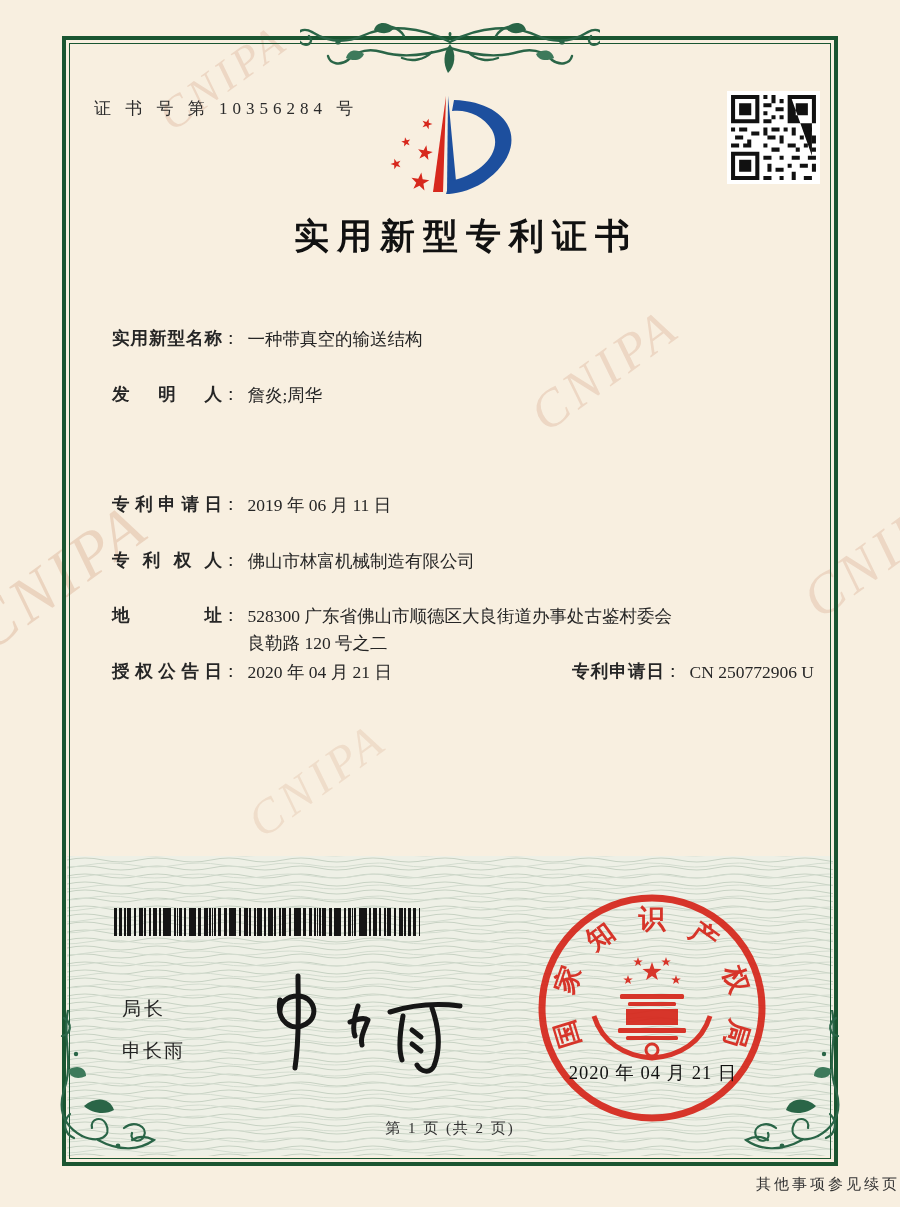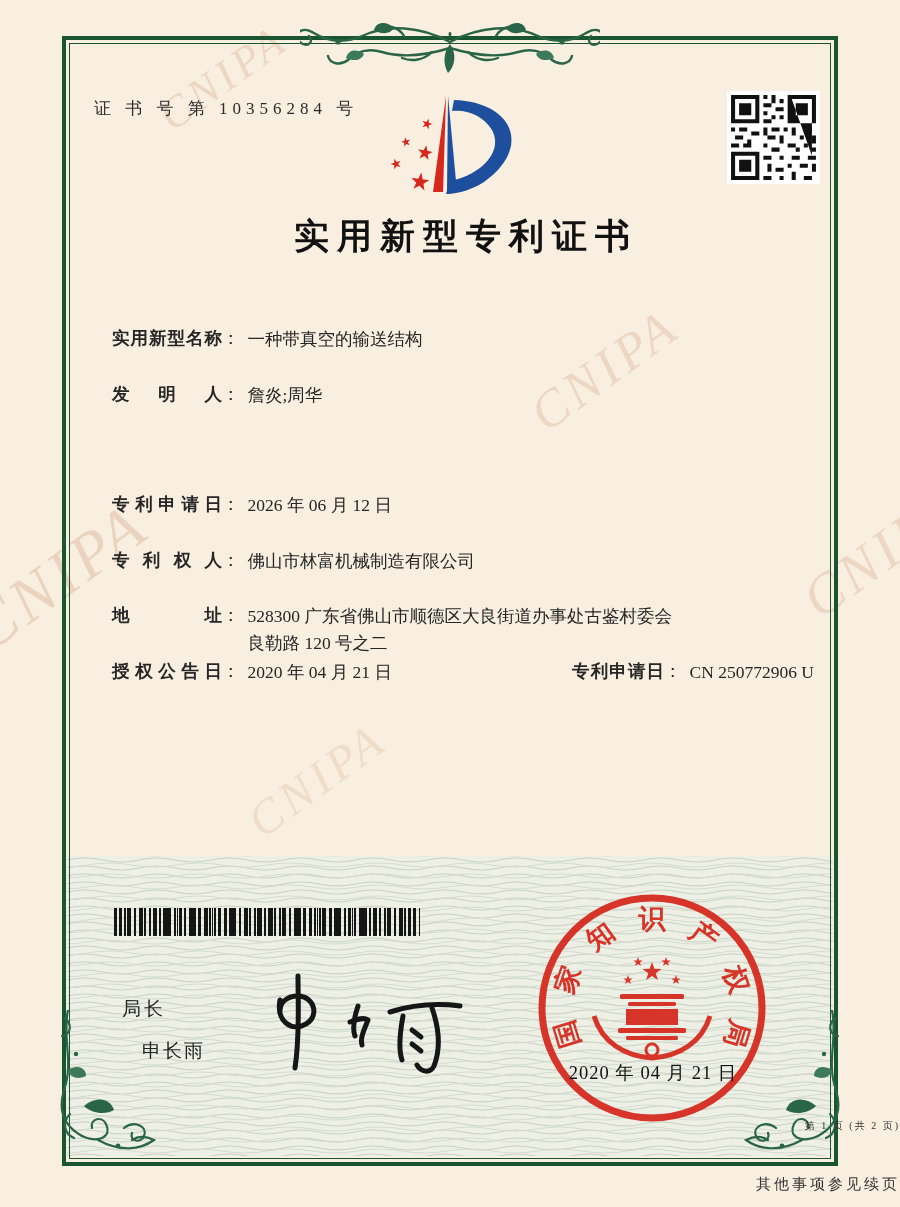--- a/index.html
+++ b/index.html
@@ -58,28 +58,28 @@
   .paras{position:absolute;left:110px;top:692px;width:682px;font-size:16.5px;line-height:1.78;text-align:justify;color:#1f1f1f;}
   .paras p{margin:0;text-indent:2em;}
   
   .barcode{position:absolute;left:114px;top:908px;width:306px;height:28px;
     background:
       repeating-linear-gradient(90deg,#151515 0 2px,transparent 2px 5px),
       repeating-linear-gradient(90deg,#151515 0 1px,transparent 1px 7px),
       repeating-linear-gradient(90deg,#151515 0 3px,transparent 3px 13px);
   }
   .signer-title{position:absolute;left:122px;top:996px;font-size:19px;letter-spacing:3px;}
-  .signer-name{position:absolute;left:122px;top:1038px;font-size:19px;letter-spacing:2px;margin-left:20px;}
+  .signer-name{position:absolute;left:122px;top:1038px;font-size:19px;letter-spacing:2px;}
   .signature{position:absolute;left:262px;top:970px;}
   .seal{position:absolute;left:534px;top:890px;opacity:0.93;}
   .seal-date{
     position:absolute;left:540px;top:1060px;width:226px;text-align:center;
     font-size:18.5px;letter-spacing:1px;color:#111;z-index:6;
   }
-  .footer-page{position:absolute;left:0;width:900px;top:1119px;text-align:right;font-size:10px;letter-spacing:2px;color:#333;}
+  .footer-page{position:absolute;left:0;width:900px;top:1119px;text-align:center;font-size:15px;letter-spacing:2px;color:#333;}
   .cont-note{position:absolute;left:0;width:900px;top:1175px;text-align:right;font-size:15px;letter-spacing:3px;color:#333;}
   .seal-char{font-weight:bold;font-family:"Liberation Serif",serif;}
 </style>
 </head>
 <body>
 
 <div id="page">
 
   <div class="wm wm1">CNIPA</div>
   <div class="wm wm2">CNIPA</div>
@@ -190,21 +190,21 @@
 
     <div class="title">实用新型专利证书</div>
 
     <div class="field f1">
       <span class="field-label">实用新型名称</span><span class="field-colon">：</span><span class="field-value">一种带真空的输送结构</span>
     </div>
     <div class="field f2">
       <span class="field-label">发明人</span><span class="field-colon">：</span><span class="field-value">詹炎;周华</span>
     </div>
     <div class="field f4">
-      <span class="field-label">专利申请日</span><span class="field-colon">：</span><span class="field-value">2026 年 06 月 12 日</span>
+      <span class="field-label">专利申请日</span><span class="field-colon">：</span><span class="field-value">2019 年 06 月 11 日</span>
     </div>
     <div class="field f5">
       <span class="field-label">专利权人</span><span class="field-colon">：</span><span class="field-value">佛山市林富机械制造有限公司</span>
     </div>
     <div class="field f6">
       <span class="field-label">地址</span><span class="field-colon">：</span><span class="field-value">528300 广东省佛山市顺德区大良街道办事处古鉴村委会
 良勒路 120 号之二</span>
     </div>
     <div class="field f7">
       <span class="field-label">授权公告日</span><span class="field-colon">：</span><span class="field-value">2020 年 04 月 21 日</span>

